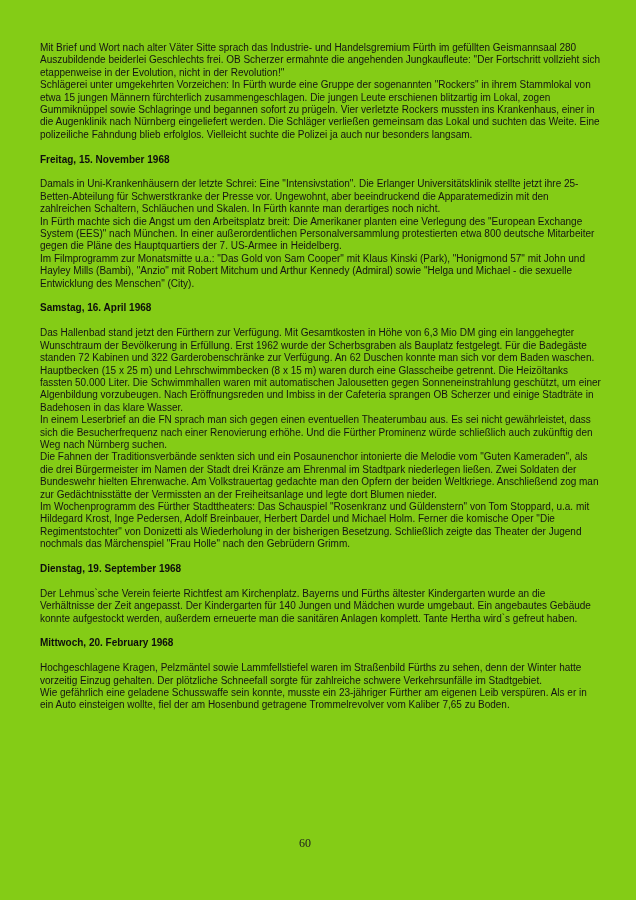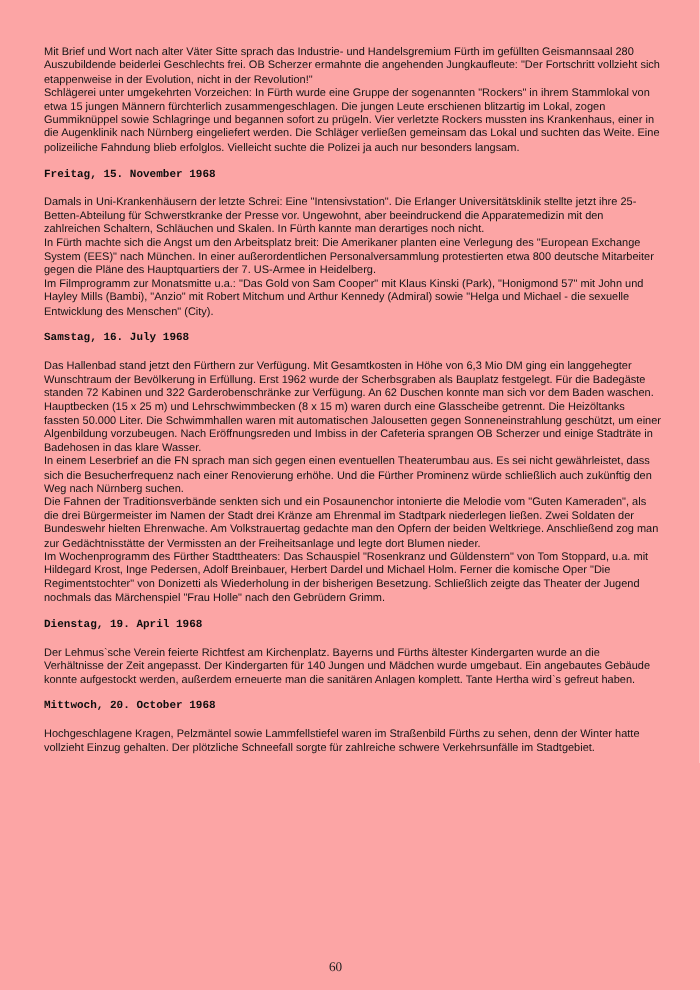--- a/index.html
+++ b/index.html
@@ -9,21 +9,21 @@
   }
   body {
     width: 636px;
     height: 900px;
     overflow: hidden;
   }
   .page {
     position: relative;
     width: 636px;
     height: 900px;
-    background: #fca5a5;
+    background: #84cc16;
     overflow: hidden;
   }
   .text-column {
     position: absolute;
     left: 40px;
     top: 42px;
     width: 561px;
     font-family: "Liberation Sans", "DejaVu Sans", sans-serif;
     font-size: 10px;
     line-height: 12.4px;
@@ -34,50 +34,49 @@
     margin: 0;
     padding: 0;
   }
   .heading {
     margin: 12.4px 0;
     padding: 0;
     font-size: 10px;
     line-height: 12.4px;
     font-weight: 700;
     color: #0d0d0d;
-    font-family: Liberation Mono, monospace;
   }
   .page-number {
     position: absolute;
     left: 40px;
     top: 836px;
     width: 530px;
     text-align: center;
     font-family: "Liberation Serif", "DejaVu Serif", serif;
     font-size: 12px;
     line-height: 14px;
     color: #1d1d1d;
-    margin-top: 36px;
   }
 </style>
 </head>
 <body>
 
 <div class="page">
   <main class="text-column" id="text-column">
       <p class="para">Mit Brief und Wort nach alter Väter Sitte sprach das Industrie- und Handelsgremium Fürth im gefüllten Geismannsaal 280 Auszubildende beiderlei Geschlechts frei. OB Scherzer ermahnte die angehenden Jungkaufleute: "Der Fortschritt vollzieht sich etappenweise in der Evolution, nicht in der Revolution!"</p>
       <p class="para">Schlägerei unter umgekehrten Vorzeichen: In Fürth wurde eine Gruppe der sogenannten "Rockers" in ihrem Stammlokal von etwa 15 jungen Männern fürchterlich zusammengeschlagen. Die jungen Leute erschienen blitzartig im Lokal, zogen Gummiknüppel sowie Schlagringe und begannen sofort zu prügeln. Vier verletzte Rockers mussten ins Krankenhaus, einer in die Augenklinik nach Nürnberg eingeliefert werden. Die Schläger verließen gemeinsam das Lokal und suchten das Weite. Eine polizeiliche Fahndung blieb erfolglos. Vielleicht suchte die Polizei ja auch nur besonders langsam.</p>
       <h2 class="heading">Freitag, 15. November 1968</h2>
       <p class="para">Damals in Uni-Krankenhäusern der letzte Schrei: Eine "Intensivstation". Die Erlanger Universitätsklinik stellte jetzt ihre 25-Betten-Abteilung für Schwerstkranke der Presse vor. Ungewohnt, aber beeindruckend die Apparatemedizin mit den zahlreichen Schaltern, Schläuchen und Skalen. In Fürth kannte man derartiges noch nicht.</p>
       <p class="para">In Fürth machte sich die Angst um den Arbeitsplatz breit: Die Amerikaner planten eine Verlegung des "European Exchange System (EES)" nach München. In einer außerordentlichen Personalversammlung protestierten etwa 800 deutsche Mitarbeiter gegen die Pläne des Hauptquartiers der 7. US-Armee in Heidelberg.</p>
       <p class="para">Im Filmprogramm zur Monatsmitte u.a.: "Das Gold von Sam Cooper" mit Klaus Kinski (Park), "Honigmond 57" mit John und Hayley Mills (Bambi), "Anzio" mit Robert Mitchum und Arthur Kennedy (Admiral) sowie "Helga und Michael - die sexuelle Entwicklung des Menschen" (City).</p>
-      <h2 class="heading">Samstag, 16. July 1968</h2>
+      <h2 class="heading">Samstag, 16. April 1968</h2>
       <p class="para">Das Hallenbad stand jetzt den Fürthern zur Verfügung. Mit Gesamtkosten in Höhe von 6,3 Mio DM ging ein langgehegter Wunschtraum der Bevölkerung in Erfüllung. Erst 1962 wurde der Scherbsgraben als Bauplatz festgelegt. Für die Badegäste standen 72 Kabinen und 322 Garderobenschränke zur Verfügung. An 62 Duschen konnte man sich vor dem Baden waschen. Hauptbecken (15 x 25 m) und Lehrschwimmbecken (8 x 15 m) waren durch eine Glasscheibe getrennt. Die Heizöltanks fassten 50.000 Liter. Die Schwimmhallen waren mit automatischen Jalousetten gegen Sonneneinstrahlung geschützt, um einer Algenbildung vorzubeugen. Nach Eröffnungsreden und Imbiss in der Cafeteria sprangen OB Scherzer und einige Stadträte in Badehosen in das klare Wasser.</p>
       <p class="para">In einem Leserbrief an die FN sprach man sich gegen einen eventuellen Theaterumbau aus. Es sei nicht gewährleistet, dass sich die Besucherfrequenz nach einer Renovierung erhöhe. Und die Fürther Prominenz würde schließlich auch zukünftig den Weg nach Nürnberg suchen.</p>
       <p class="para">Die Fahnen der Traditionsverbände senkten sich und ein Posaunenchor intonierte die Melodie vom "Guten Kameraden", als die drei Bürgermeister im Namen der Stadt drei Kränze am Ehrenmal im Stadtpark niederlegen ließen. Zwei Soldaten der Bundeswehr hielten Ehrenwache. Am Volkstrauertag gedachte man den Opfern der beiden Weltkriege. Anschließend zog man zur Gedächtnisstätte der Vermissten an der Freiheitsanlage und legte dort Blumen nieder.</p>
       <p class="para">Im Wochenprogramm des Fürther Stadttheaters: Das Schauspiel "Rosenkranz und Güldenstern" von Tom Stoppard, u.a. mit Hildegard Krost, Inge Pedersen, Adolf Breinbauer, Herbert Dardel und Michael Holm. Ferner die komische Oper "Die Regimentstochter" von Donizetti als Wiederholung in der bisherigen Besetzung. Schließlich zeigte das Theater der Jugend nochmals das Märchenspiel "Frau Holle" nach den Gebrüdern Grimm.</p>
-      <h2 class="heading">Dienstag, 19. April 1968</h2>
+      <h2 class="heading">Dienstag, 19. September 1968</h2>
       <p class="para">Der Lehmus`sche Verein feierte Richtfest am Kirchenplatz. Bayerns und Fürths ältester Kindergarten wurde an die Verhältnisse der Zeit angepasst. Der Kindergarten für 140 Jungen und Mädchen wurde umgebaut. Ein angebautes Gebäude konnte aufgestockt werden, außerdem erneuerte man die sanitären Anlagen komplett. Tante Hertha wird`s gefreut haben.</p>
-      <h2 class="heading">Mittwoch, 20. October 1968</h2>
-      <p class="para">Hochgeschlagene Kragen, Pelzmäntel sowie Lammfellstiefel waren im Straßenbild Fürths zu sehen, denn der Winter hatte vollzieht Einzug gehalten. Der plötzliche Schneefall sorgte für zahlreiche schwere Verkehrsunfälle im Stadtgebiet.</p>
+      <h2 class="heading">Mittwoch, 20. February 1968</h2>
+      <p class="para">Hochgeschlagene Kragen, Pelzmäntel sowie Lammfellstiefel waren im Straßenbild Fürths zu sehen, denn der Winter hatte vorzeitig Einzug gehalten. Der plötzliche Schneefall sorgte für zahlreiche schwere Verkehrsunfälle im Stadtgebiet.</p>
+      <p class="para">Wie gefährlich eine geladene Schusswaffe sein konnte, musste ein 23-jähriger Fürther am eigenen Leib verspüren. Als er in ein Auto einsteigen wollte, fiel der am Hosenbund getragene Trommelrevolver vom Kaliber 7,65 zu Boden.</p>
     </main>
   <footer class="page-number">60</footer>
 </div>
 
 </body></html>

